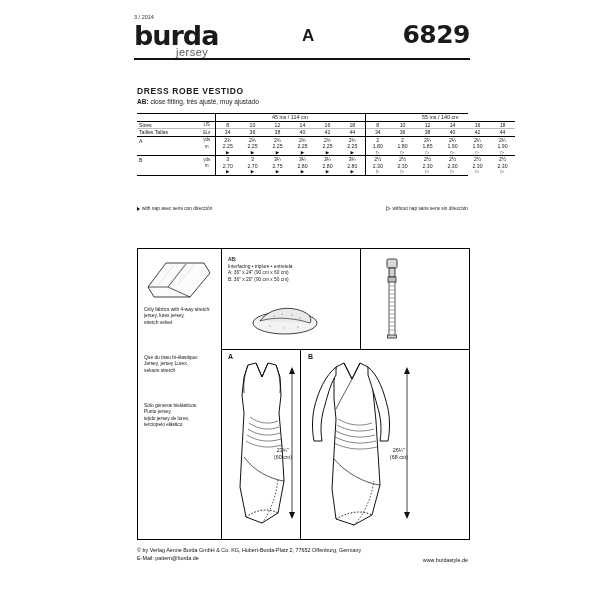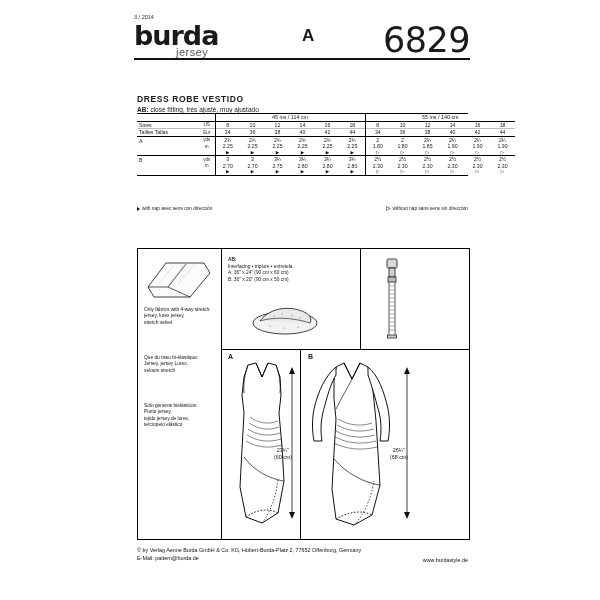--- a/index.html
+++ b/index.html
@@ -11,24 +11,24 @@
     overflow:hidden;
   }
   .page{position:relative;width:600px;height:600px;}
 
   
   .hdr{position:absolute;left:134px;top:14px;width:336px;height:44px;border-bottom:2px solid #111;}
   .brand{position:absolute;left:0;top:6px;font-size:27px;font-weight:bold;letter-spacing:-1px;font-family:"DejaVu Sans",sans-serif;}
   .brand-style{position:absolute;left:42px;top:32px;font-size:11px;color:#555;letter-spacing:.5px;}
   .date{position:absolute;left:0px;top:0px;font-size:5.5px;color:#333;}
   .view-letter{position:absolute;left:168px;top:12px;font-size:17px;font-weight:bold;}
-  .code{position:absolute;right:0;top:6px;font-size:35px;font-weight:normal;letter-spacing:-.5px;font-family:"DejaVu Sans",sans-serif;}
+  .code{position:absolute;right:0;top:6px;font-size:25px;font-weight:bold;letter-spacing:-.5px;font-family:"DejaVu Sans",sans-serif;}
 
   
-  .title-block{position:absolute;left:137px;top:86px;width:330px;margin-top:8px;}
+  .title-block{position:absolute;left:137px;top:86px;width:330px;}
   .title{font-size:8.5px;font-weight:bold;letter-spacing:.6px;}
   .subtitle{font-size:6.5px;margin-top:2px;}
   .subtitle b{font-weight:bold;}
 
   
   .tbl{position:absolute;left:137px;top:113px;width:331px;border-top:1px solid #000;border-bottom:1px solid #000;font-size:5.2px;}
   .tbl table{border-collapse:collapse;width:100%;table-layout:fixed;}
   .tbl td,.tbl th{padding:0;margin:0;text-align:center;vertical-align:middle;font-weight:normal;line-height:1.25;}
   .lab{text-align:left !important;padding-left:2px !important;}
   .grp{border-bottom:1px solid #000;font-size:5.4px;}

